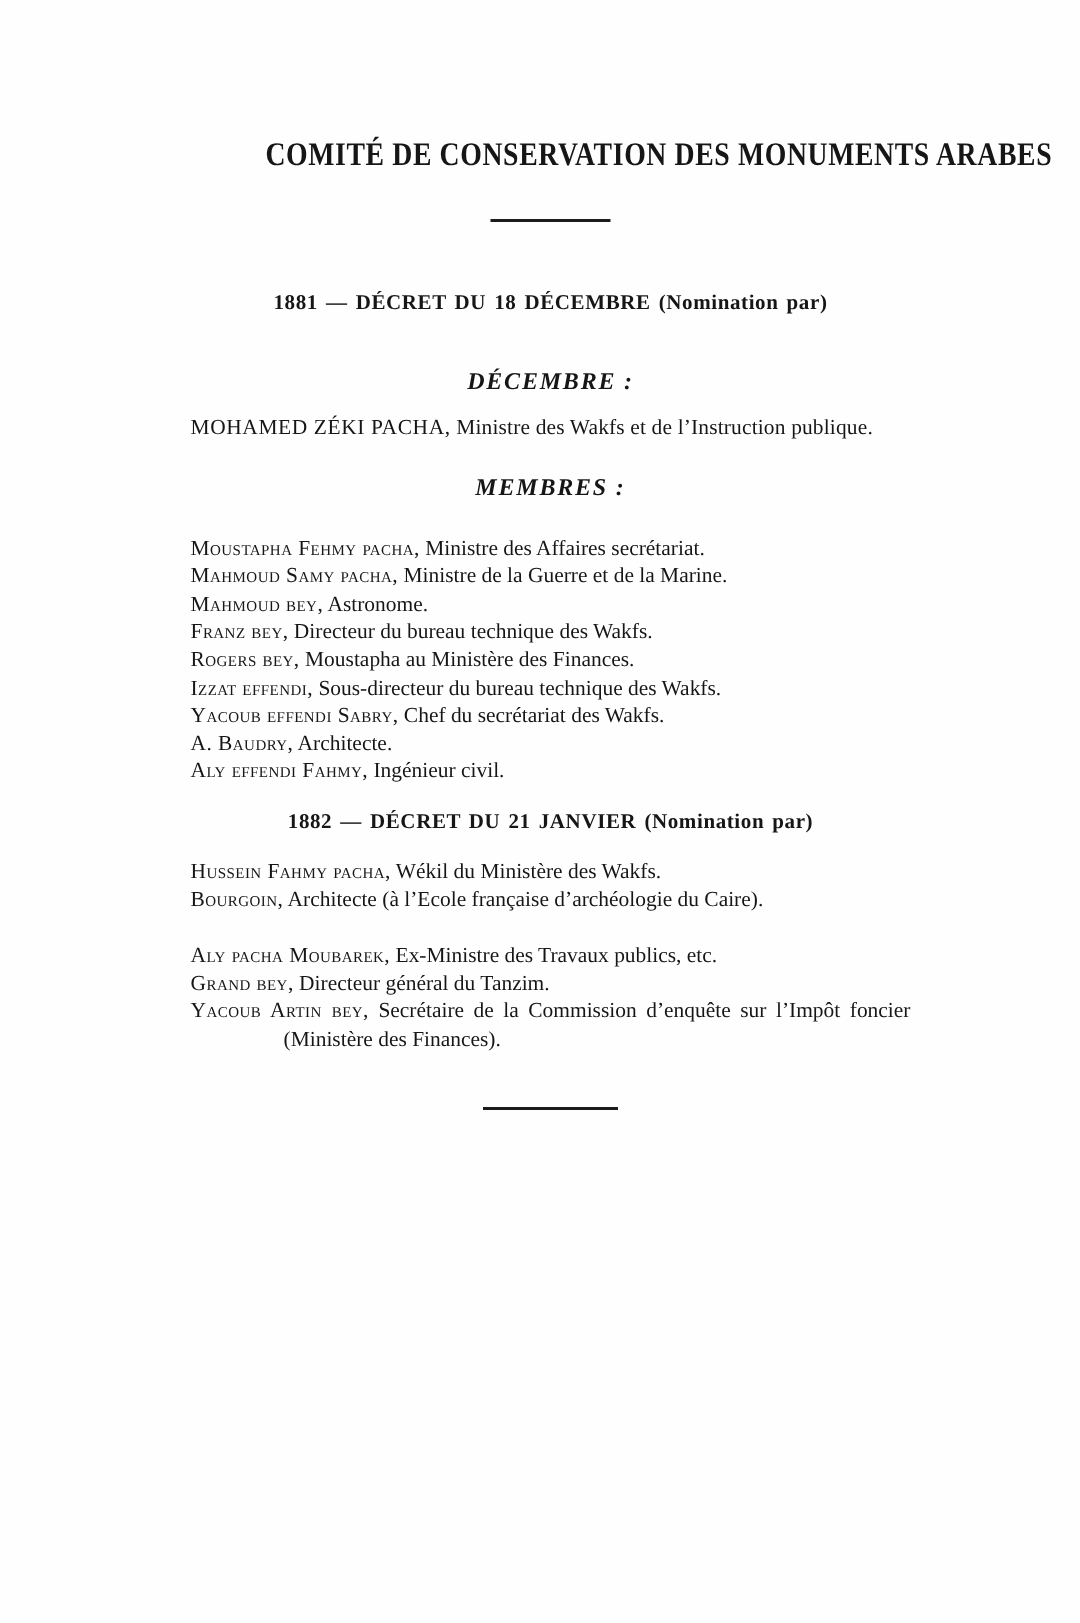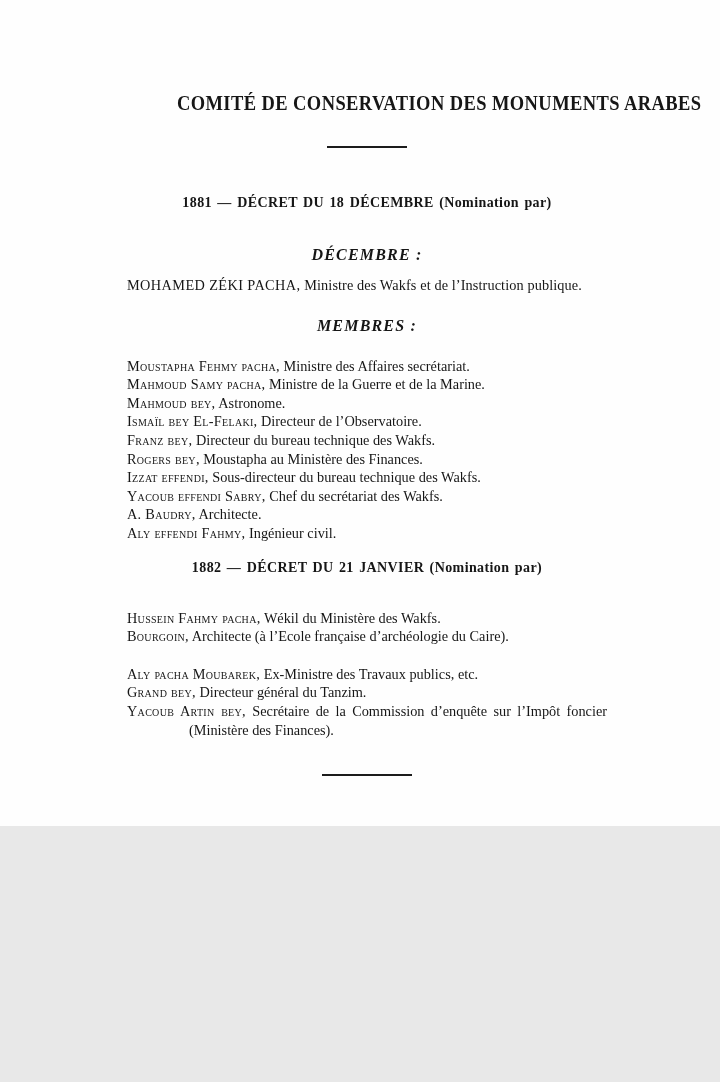--- a/index.html
+++ b/index.html
@@ -1,19 +1,19 @@
 <!DOCTYPE html>
 <html><head>
 <meta charset="utf-8">
 <style>
   html, body { margin: 0; padding: 0; background: #e8e8e8; }
   .page {
     position: relative;
     width: 720px;
-    height: 826px;
+    height: 1082px;
     margin: 0 auto;
     background: #fefefe;
     color: #161616;
     font-family: "Liberation Serif", "DejaVu Serif", serif;
     overflow: hidden;
   }
   .content {
     position: absolute;
     left: 127px;
     top: 0;
@@ -74,21 +74,21 @@
     line-height: 18.6px;
   }
   .president-entry {
     margin-top: 13px;
     letter-spacing: 0.1px;
   }
   .president-entry .caps-name { letter-spacing: 0.4px; text-align: center; }
 
   .member-list { }
   .ml1 { margin-top: 23px; }
-  .ml2 { margin-top: 34px; }
+  .ml2 { margin-top: 16px; }
   .ml3 { margin-top: 19px; }
 
   .member-list .entry {
     padding-left: 62px;
     text-indent: -62px;
   }
   .sc-name {
     font-variant: small-caps;
     letter-spacing: 0.3px;
   }
@@ -110,21 +110,20 @@
       <h3 class="role-label president-label">DÉCEMBRE :</h3>
 
       <p class="entry president-entry"><span class="caps-name">MOHAMED ZÉKI PACHA,</span> <span>Ministre des Wakfs et de l’Instruction publique.</span></p>
 
       <h3 class="role-label members-label">MEMBRES :</h3>
 
       <div class="member-list ml1">
         <p class="entry"><span class="sc-name">Moustapha Fehmy pacha,</span> <span>Ministre des Affaires secrétariat.</span></p>
         <p class="entry"><span class="sc-name">Mahmoud Samy pacha,</span> <span>Ministre de la Guerre et de la Marine.</span></p>
         <p class="entry"><span class="sc-name">Mahmoud bey,</span> <span>Astronome.</span></p>
-        <p class="entry"><span class="sc-name">Ismaïl bey El-Felaki,</span> <span>Directeur de l’Observatoire.</span></p>
         <p class="entry"><span class="sc-name">Franz bey,</span> <span>Directeur du bureau technique des Wakfs.</span></p>
         <p class="entry"><span class="sc-name">Rogers bey,</span> <span>Moustapha au Ministère des Finances.</span></p>
         <p class="entry"><span class="sc-name">Izzat effendi,</span> <span>Sous-directeur du bureau technique des Wakfs.</span></p>
         <p class="entry"><span class="sc-name">Yacoub effendi Sabry,</span> <span>Chef du secrétariat des Wakfs.</span></p>
         <p class="entry"><span class="sc-name">A. Baudry,</span> <span>Architecte.</span></p>
         <p class="entry"><span class="sc-name">Aly effendi Fahmy,</span> <span>Ingénieur civil.</span></p>
       </div>
     </section>
 
     <section>

